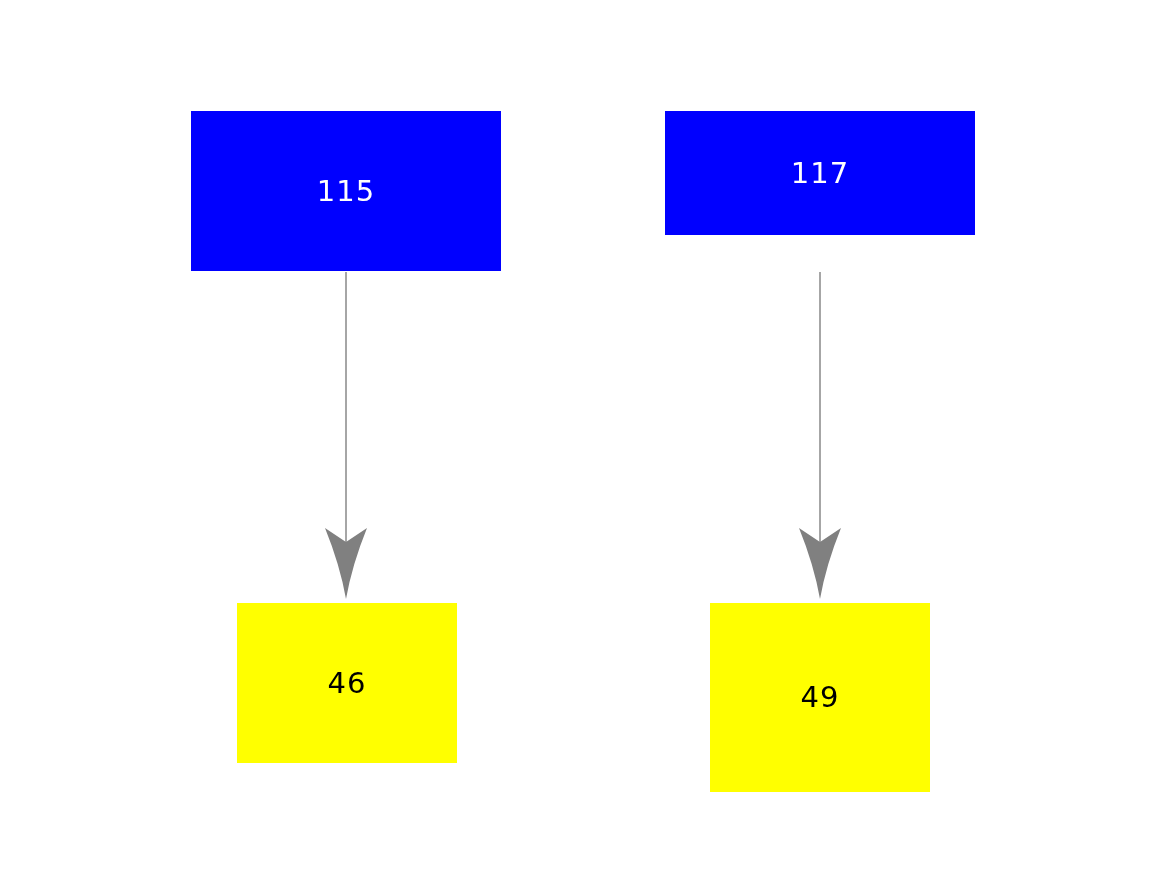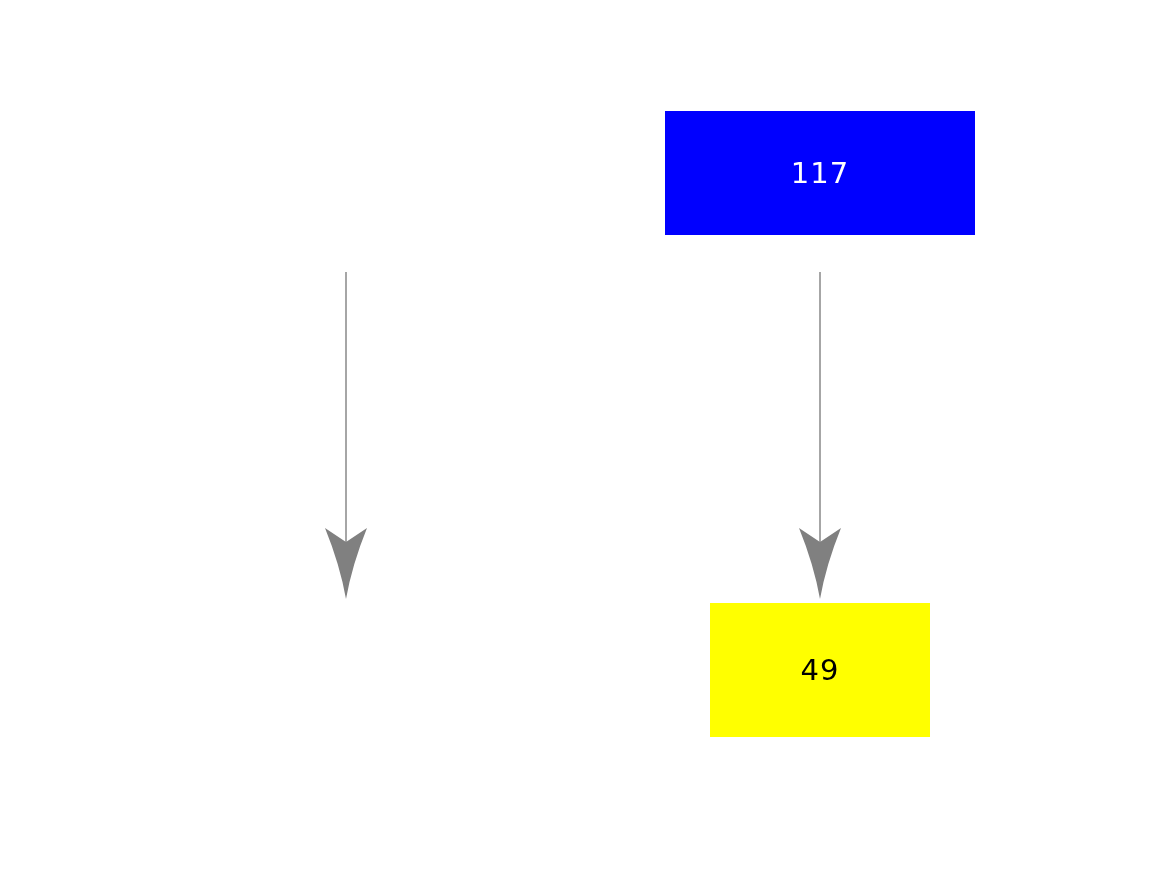--- a/index.html
+++ b/index.html
@@ -28,41 +28,47 @@
     display: flex;
     align-items: center;
     justify-content: center;
     font-size: 29px;
     line-height: 1;
     letter-spacing: 1px;
   }
   .node-parent-1 { left: 191px; top: 111px; width: 310px; height: 160px; }
   .node-parent-2 { left: 665px; top: 111px; width: 310px; height: 124px; }
   .node-child-1  { left: 237px; top: 603px; width: 220px; height: 160px; }
-  .node-child-2  { left: 710px; top: 603px; width: 220px; height: 134px; }
+  .node-child-2  { left: 710px; top: 603px; width: 220px; height: 189px; }
 </style>
 </head>
 <body>
 
 <div class="canvas">
 
   <svg class="edges-layer" width="1167" height="875" viewBox="0 0 1167 875" xmlns="http://www.w3.org/2000/svg">
     <g>
       <line x1="346" y1="272" x2="346" y2="545" stroke-width="1.4" style="stroke: rgb(128, 128, 128);"></line>
       <path d="M 325,528 L 346,542 L 367,528 Q 352,565 346,599 Q 340,565 325,528 Z" style="fill: rgb(128, 128, 128);"></path>
     </g>
     <g>
       <line x1="820" y1="272" x2="820" y2="545" stroke-width="1.4" style="stroke: rgb(128, 128, 128);"></line>
       <path d="M 799,528 L 820,542 L 841,528 Q 826,565 820,599 Q 814,565 799,528 Z" style="fill: rgb(128, 128, 128);"></path>
     </g>
   </svg>
 
+  <div class="node node-parent-1" style="background: rgb(0, 0, 255); color: rgb(255, 255, 255);">
+    <span>115</span>
+  </div>
 
   <div class="node node-parent-2" style="background: rgb(0, 0, 255); color: rgb(255, 255, 255);">
     <span>117</span>
   </div>
 
+  <div class="node node-child-1" style="background: rgb(255, 255, 0); color: rgb(0, 0, 0);">
+    <span>46</span>
+  </div>
 
   <div class="node node-child-2" style="background: rgb(255, 255, 0); color: rgb(0, 0, 0);">
     <span>49</span>
   </div>
 
 </div>
 
 </body></html>

